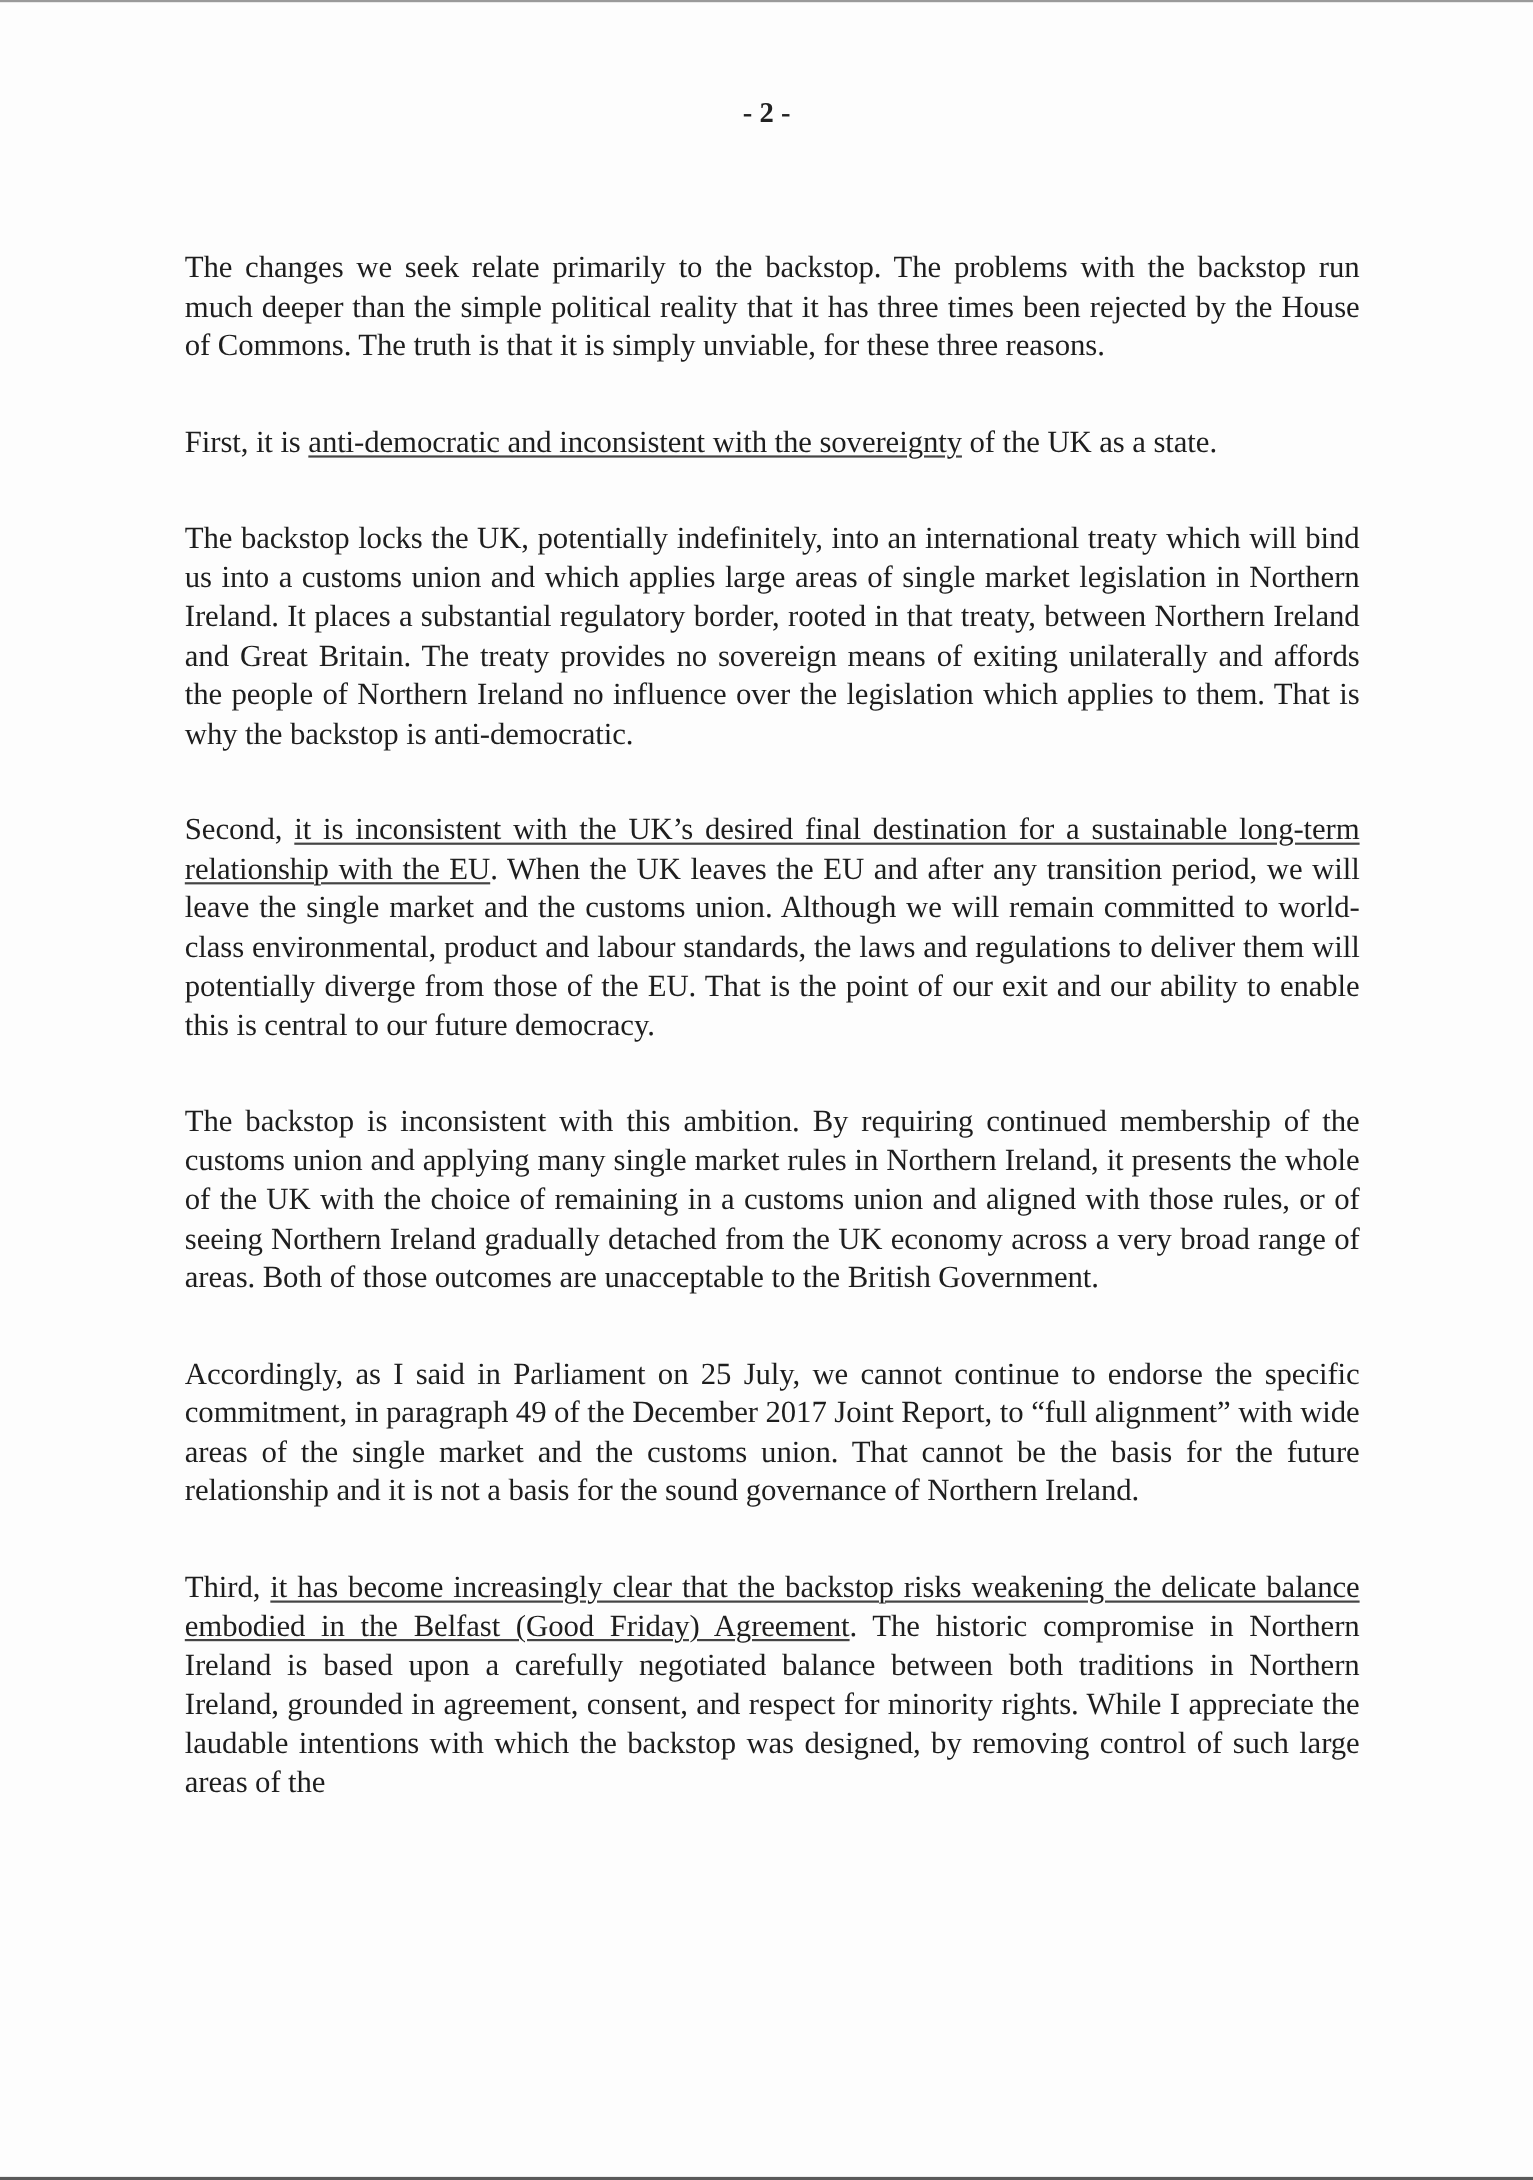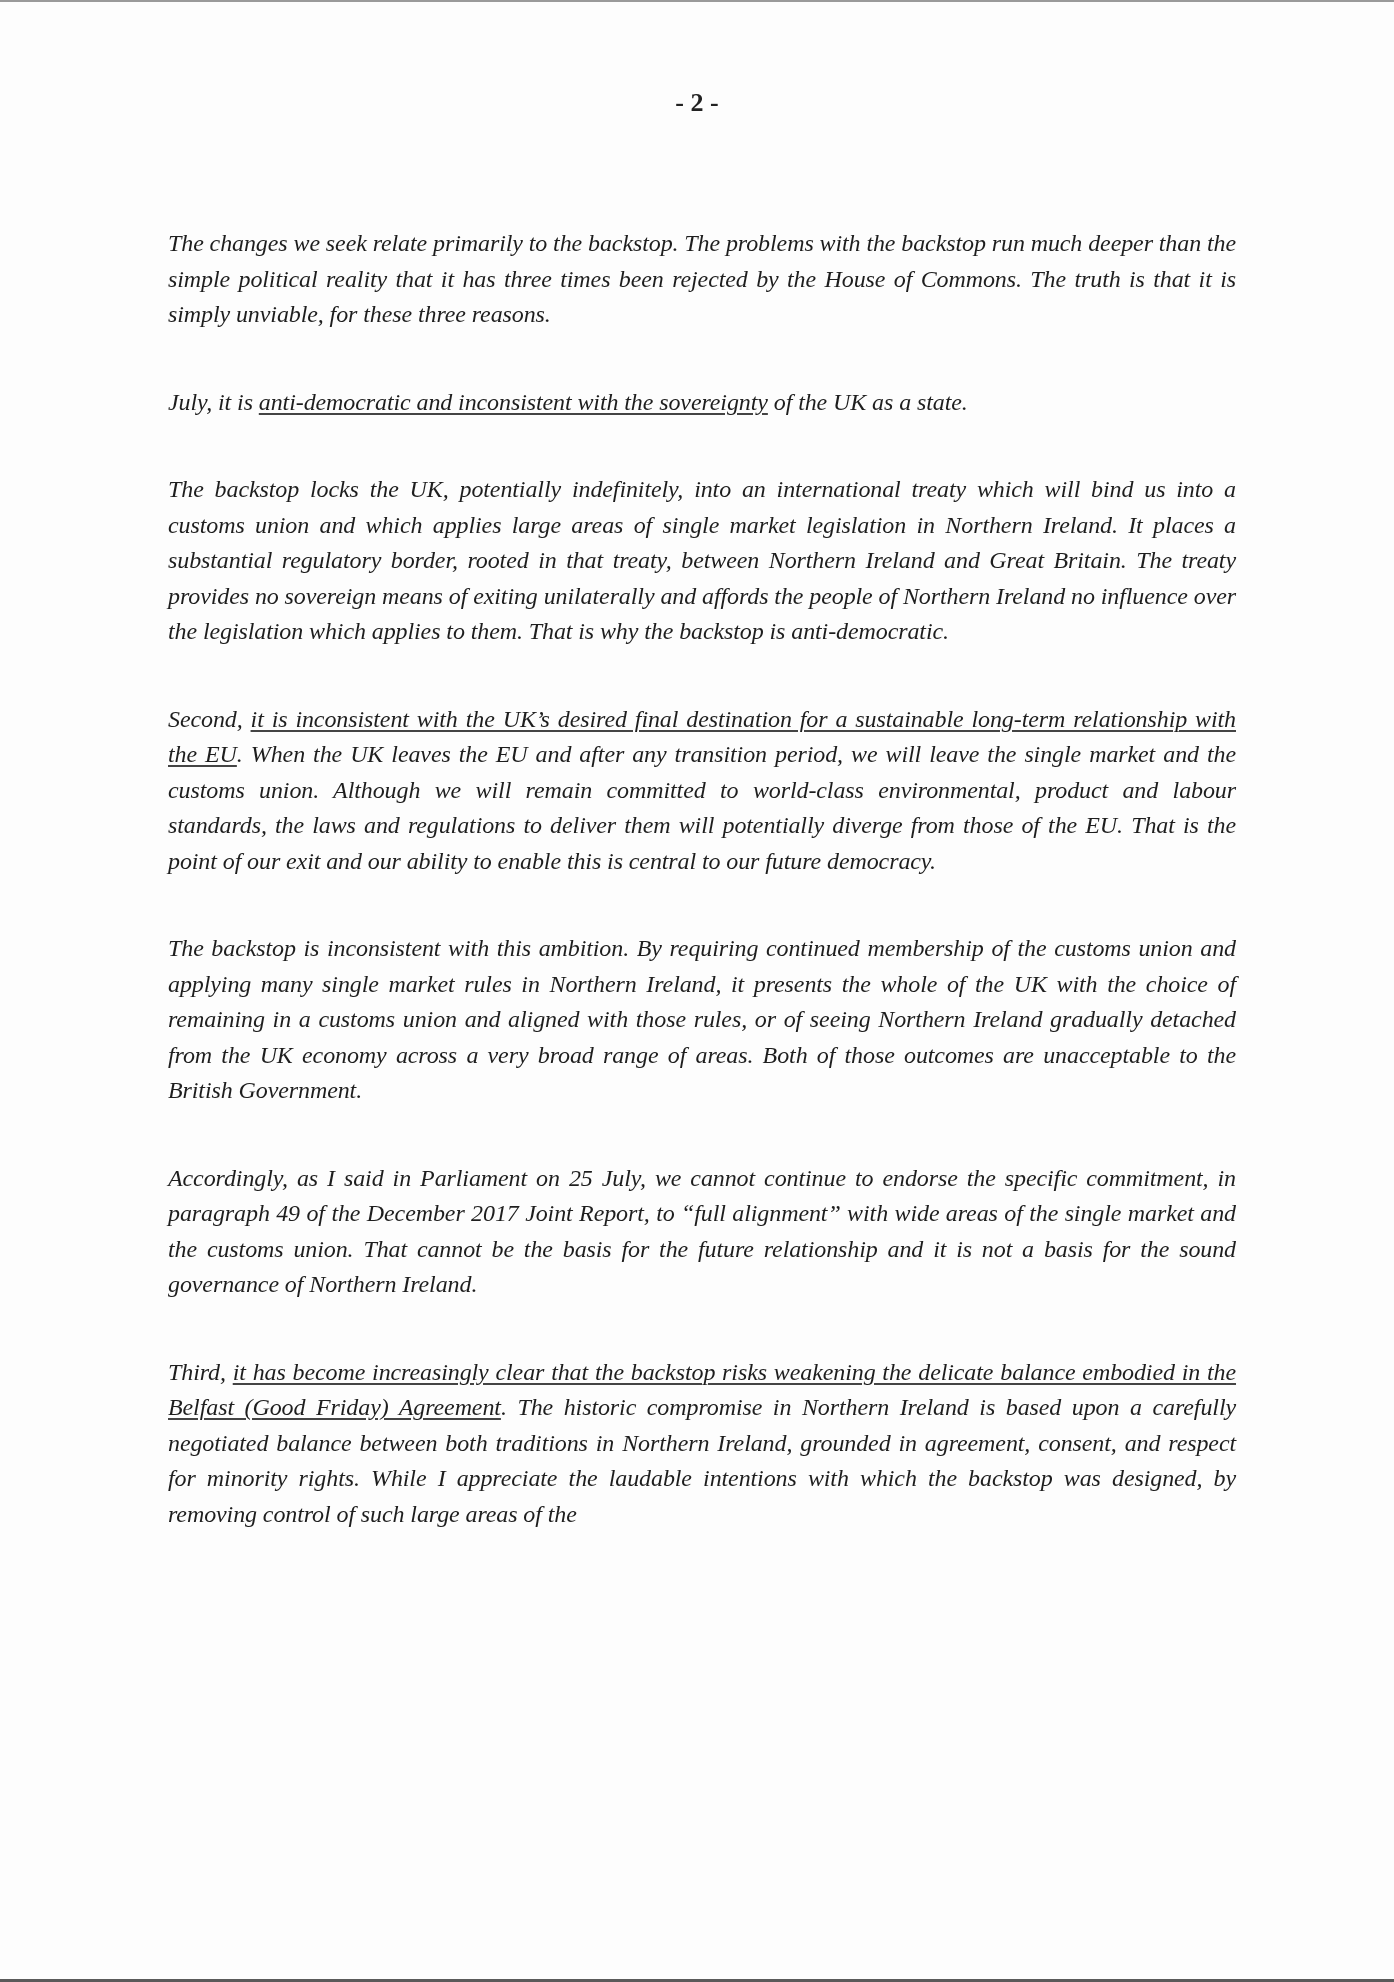--- a/index.html
+++ b/index.html
@@ -8,35 +8,35 @@
     font-family: "Liberation Serif", "DejaVu Serif", serif; color: #1e1e1e;
   }
   .top-rule { position: absolute; left: 0; top: 0; width: 1394px; height: 2px; background: #9a9a9a; }
   .bottom-rule { position: absolute; left: 0; bottom: 0; width: 1394px; height: 3px; background: #5a5a5a; }
   .page-number {
     position: absolute; top: 88px; left: 0; width: 1394px; text-align: center;
     font-size: 26px; font-weight: bold; color: #222;
   }
   .body-text {
     position: absolute; left: 168px; top: 226px; width: 1068px;
-    font-size: 24px; line-height: 35.5px; text-align: justify; letter-spacing: -0.1px; font-style: italic;
+    font-size: 28px; line-height: 35.5px; text-align: justify; letter-spacing: -0.1px;
   }
   .body-text p { margin: 0 0 52px 0; }
   .body-text u { text-decoration: underline; text-decoration-color: #444; text-underline-offset: 3px; text-decoration-thickness: 1.5px; margin-top: 26px; }
 </style>
 </head>
 <body>
 
 <div class="top-rule"></div>
 
 <div class="page-number">- 2 -</div>
 
 <div class="body-text">
   <p><span>The changes we seek relate primarily to the backstop. The problems with the backstop run much deeper than the simple political reality that it has three times been rejected by the House of Commons. The truth is that it is simply unviable, for these three reasons.</span></p>
-  <p><span>July, it is </span><u>anti-democratic and inconsistent with the sovereignty</u><span> of the UK as a state.</span></p>
+  <p><span>First, it is </span><u>anti-democratic and inconsistent with the sovereignty</u><span> of the UK as a state.</span></p>
   <p><span>The backstop locks the UK, potentially indefinitely, into an international treaty which will bind us into a customs union and which applies large areas of single market legislation in Northern Ireland. It places a substantial regulatory border, rooted in that treaty, between Northern Ireland and Great Britain. The treaty provides no sovereign means of exiting unilaterally and affords the people of Northern Ireland no influence over the legislation which applies to them. That is why the backstop is anti-democratic.</span></p>
   <p><span>Second, </span><u>it is inconsistent with the UK’s desired final destination for a sustainable long-term relationship with the EU</u><span>. When the UK leaves the EU and after any transition period, we will leave the single market and the customs union. Although we will remain committed to world-class environmental, product and labour standards, the laws and regulations to deliver them will potentially diverge from those of the EU.  That is the point of our exit and our ability to enable this is central to our future democracy.</span></p>
   <p><span>The backstop is inconsistent with this ambition. By requiring continued membership of the customs union and applying many single market rules in Northern Ireland, it presents the whole of the UK with the choice of remaining in a customs union and aligned with those rules, or of seeing Northern Ireland gradually detached from the UK economy across a very broad range of areas. Both of those outcomes are unacceptable to the British Government.</span></p>
   <p><span>Accordingly, as I said in Parliament on 25 July, we cannot continue to endorse the specific commitment, in paragraph 49 of the December 2017 Joint Report, to “full alignment” with wide areas of the single market and the customs union. That cannot be the basis for the future relationship and it is not a basis for the sound governance of Northern Ireland.</span></p>
   <p><span>Third, </span><u>it has become increasingly clear that the backstop risks weakening the delicate balance embodied in the Belfast (Good Friday) Agreement</u><span>. The historic compromise in Northern Ireland is based upon a carefully negotiated balance between both traditions in Northern Ireland, grounded in agreement, consent, and respect for minority rights. While I appreciate the laudable intentions with which the backstop was designed, by removing control of such large areas of the</span></p>
 </div>
 
 <div class="bottom-rule"></div>
 
 </body></html>

